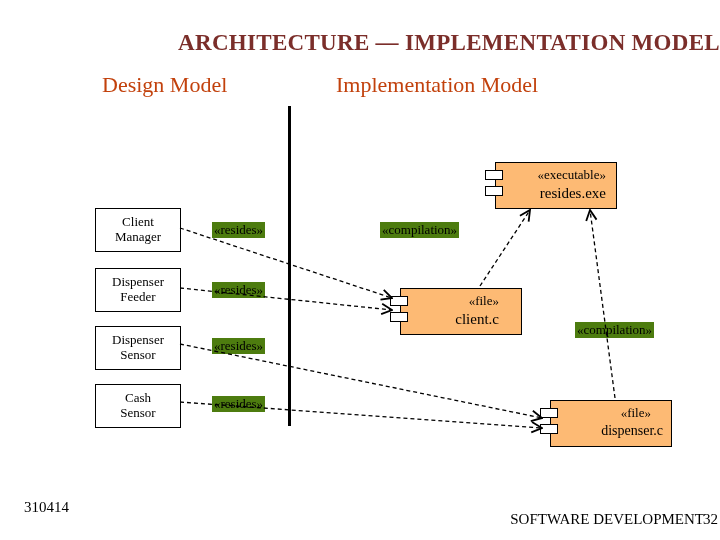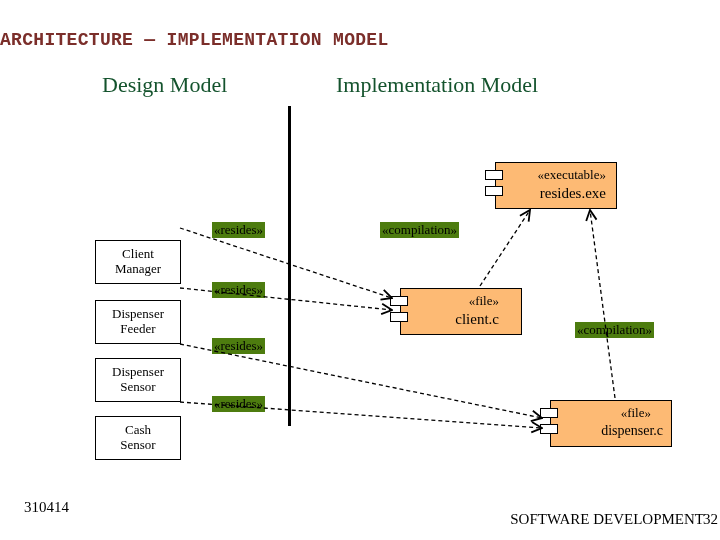--- a/index.html
+++ b/index.html
@@ -6,49 +6,47 @@
   body {
     width: 720px; height: 540px;
     background: #ffffff;
     font-family: "Times New Roman", Times, serif;
     position: relative;
     color: #000;
   }
   .title {
     position: absolute;
     left: 0; right: 0;
-    text-align: left;
+    text-align: right;
     font-weight: bold;
-    font-size: 18px;
+    font-size: 23px;
     color: #7b2e2a;
     letter-spacing: 0.3px;
-    font-family: Liberation Mono, monospace;
   }
   .subhead {
     position: absolute;
     font-size: 22px;
-    color: #14532d;
+    color: #c2410c;
   }
   .divider {
     position: absolute;
     background: #000;
   }
   .class-box {
     position: absolute;
     border: 1.5px solid #000;
     background: #fff;
     font-size: 13px;
     text-align: center;
     display: flex;
     align-items: center;
     justify-content: center;
     padding: 4px 6px;
     white-space: pre-line;
     line-height: 1.15;
-    margin-top: 32px;
   }
   .component {
     position: absolute;
     border: 1.5px solid #000;
     background: #fdba74;
   }
   .component .tabs {
     position: absolute;
     left: -11px;
     width: 18px;

